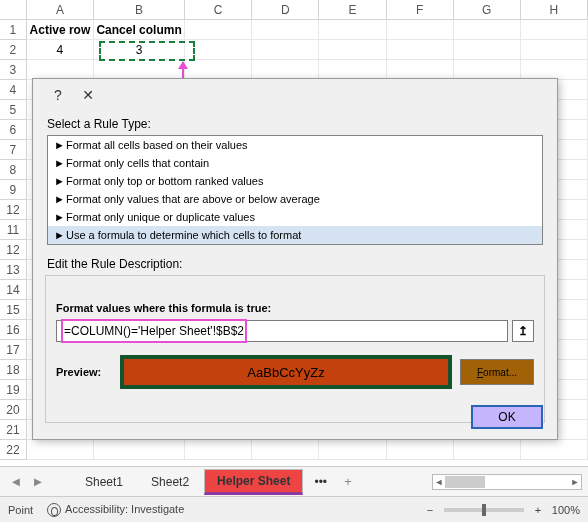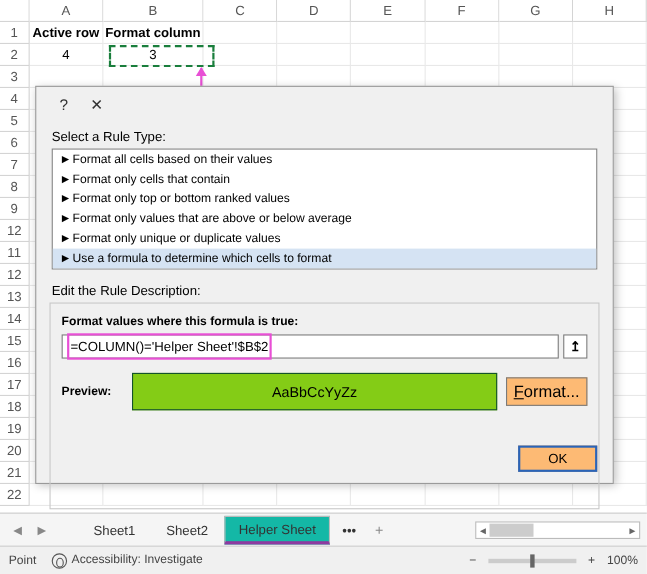--- a/index.html
+++ b/index.html
@@ -17,37 +17,37 @@
 .arrow:before{content:"";position:absolute;top:-1px;left:-4px;border-left:5px solid transparent;border-right:5px solid transparent;border-bottom:8px solid #e84fd5}
 .dialog{position:absolute;left:32px;top:78px;width:526px;height:362px;background:#f0f0f0;border:1px solid #9a9a9a;box-shadow:2px 2px 8px rgba(0,0,0,.25)}
 .titlebar{height:32px;display:flex;align-items:center;padding:0 10px}
 .titlebar .t{font-size:13px;color:#000;flex:1}
 .tbbtn{width:30px;height:28px;display:flex;align-items:center;justify-content:center;font-size:14px;color:#333}
 .sect{font-size:12px;color:#000;padding:6px 14px 2px}
 .rulelist{margin:2px 14px 6px;border:1px solid #828282;background:#fff;height:110px}
 .ritem{height:18px;line-height:18px;padding:0 6px;font-size:11px;color:#000;display:flex;align-items:center}
 .ritem.sel{background:#d5e3f3}
 .ritem .ar{display:inline-block;width:12px}
-.descbox{margin:2px 12px 8px;border:1px solid #c8c8c8;padding:10px 10px 10px;height:188px}
+.descbox{margin:2px 12px 8px;border:1px solid #c8c8c8;padding:26px 10px 10px;height:148px}
 .lbl{font-size:11px;font-weight:700;color:#000;margin-bottom:6px}
 .formula-row{display:flex;gap:4px}
 .formula{flex:1;height:22px;border:1px solid #7a7a7a;background:#fff;padding:0 4px;font-size:12px;line-height:20px;display:flex;align-items:center}
 .formula .hl{border:2px solid #e84fd5;padding:0 1px;margin-right:-2px}
 .refbtn{width:22px;height:22px;border:1px solid #7a7a7a;background:#fff;display:flex;align-items:center;justify-content:center;font-size:12px;font-weight:bold}
 .prevrow{display:flex;align-items:center;margin-top:13px;gap:8px}
 .prevlbl{font-size:11px;font-weight:700;width:56px}
-.prevbox{flex:1;height:34px;border:1px solid #14532d;background:#84cc16;display:flex;align-items:center;justify-content:center;font-size:13px}
-.fmtbtn{width:74px;height:26px;border:1px solid #7a7a7a;background:#fdba74;font-size:15px}
+.prevbox{flex:1;height:34px;border:4px solid #14532d;background:#c2410c;display:flex;align-items:center;justify-content:center;font-size:13px}
+.fmtbtn{width:74px;height:26px;border:1px solid #7a7a7a;background:#a16207;font-size:10px}
 .dbtns{position:absolute;bottom:10px;right:14px;display:flex;gap:10px}
-.btn{width:72px;height:24px;border:1px solid #7a7a7a;background:#fdba74;font-size:12px;display:flex;align-items:center;justify-content:center}
+.btn{width:72px;height:24px;border:1px solid #7a7a7a;background:#c4b5fd;font-size:12px;display:flex;align-items:center;justify-content:center}
 .btn.primary{border:2px solid #2a64b8}
 .tabs{position:absolute;bottom:26px;left:0;right:0;height:30px;background:#f5f5f5;border-top:1px solid #ccc;display:flex;align-items:center;padding:0 6px;gap:2px}
 .navb{width:20px;height:20px;color:#888;display:flex;align-items:center;justify-content:center;font-size:13px}
 .tab{padding:4px 12px;font-size:12px;color:#333;border:1px solid transparent;border-bottom:none;background:#f5f5f5}
-.tab.act{background:#14b8a6;border-color:#bbb;border-bottom:3px solid #8e3aa0;font-weight:400}
+.tab.act{background:#ef4444;border-color:#bbb;border-bottom:3px solid #8e3aa0;font-weight:700}
 .hscroll{margin-left:auto;width:150px;height:16px;border:1px solid #bbb;background:#fff;position:relative}
 .hscroll .thumb{position:absolute;left:12px;top:1px;width:40px;height:12px;background:#ccc}
 .hscroll .ab{position:absolute;top:0;width:12px;height:14px;display:flex;align-items:center;justify-content:center;font-size:9px;color:#666}
 .status{position:absolute;bottom:0;left:0;right:0;height:26px;background:#f0f0f0;border-top:1px solid #ccc;display:flex;align-items:center;padding:0 8px;gap:14px;font-size:11px;color:#444}
 .status .zoom{margin-left:auto;display:flex;align-items:center;gap:6px}
 .slider{width:80px;height:4px;background:#ccc;position:relative}
 .slider .th{position:absolute;left:38px;top:-4px;width:4px;height:12px;background:#666}
 .zbtn{width:16px;text-align:center}
 .acc{display:flex;align-items:flex-start;gap:4px}
 .accicon{width:14px;height:14px;border:1px solid #555;border-radius:50%;position:relative}
@@ -65,21 +65,21 @@
     <div class="ch">D</div>
     <div class="ch">E</div>
     <div class="ch">F</div>
     <div class="ch">G</div>
     <div class="ch">H</div>
   </div>
   <div id="rows">
       <div class="row">
         <div class="rhc">1</div>
         <div class="cell b">Active row</div>
-        <div class="cell b" style="width: 95px;">Format column</div>
+        <div class="cell b" style="width: 95px;">Cancel column</div>
         <div class="cell"></div>
         <div class="cell"></div>
         <div class="cell"></div>
         <div class="cell"></div>
         <div class="cell"></div>
         <div class="cell"></div>
       </div>
       <div class="row">
         <div class="rhc">2</div>
         <div class="cell">4</div>

